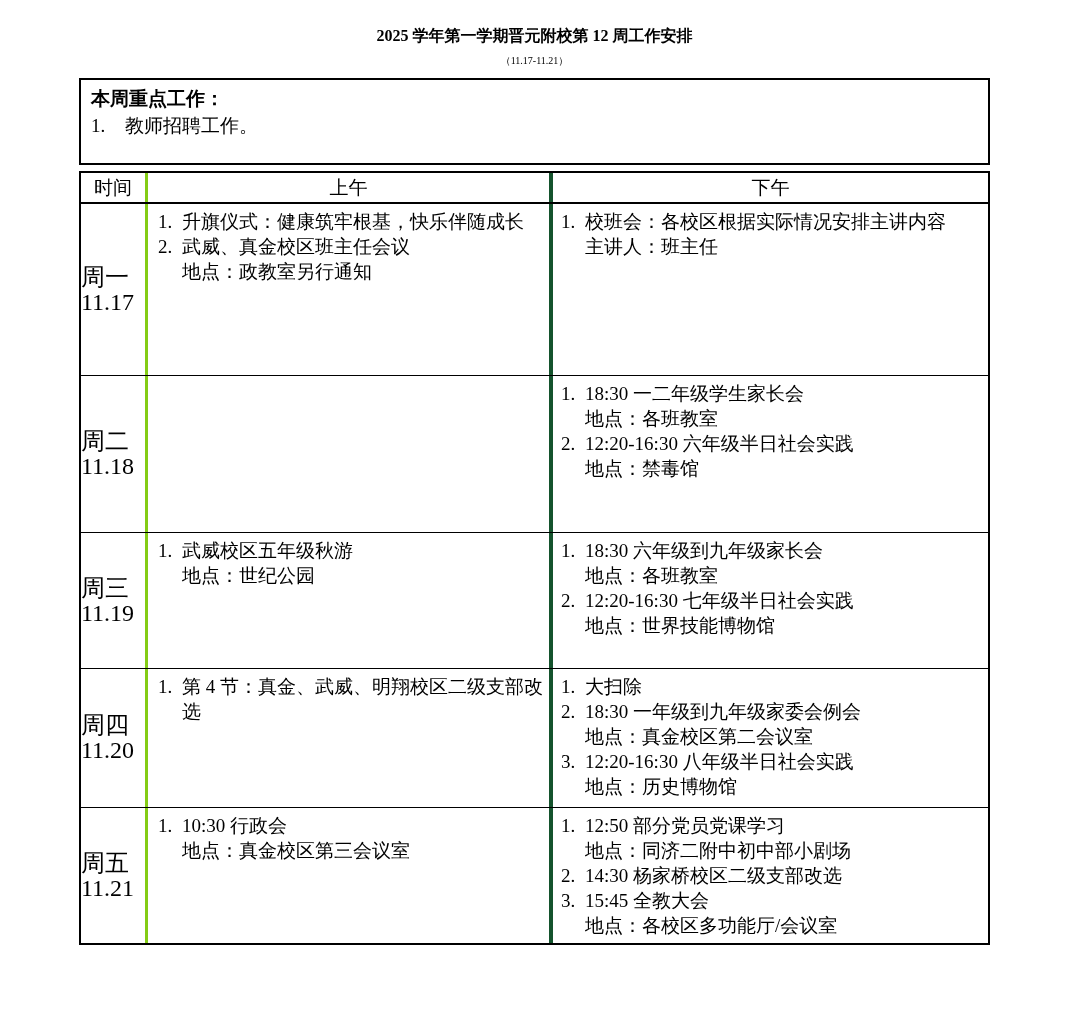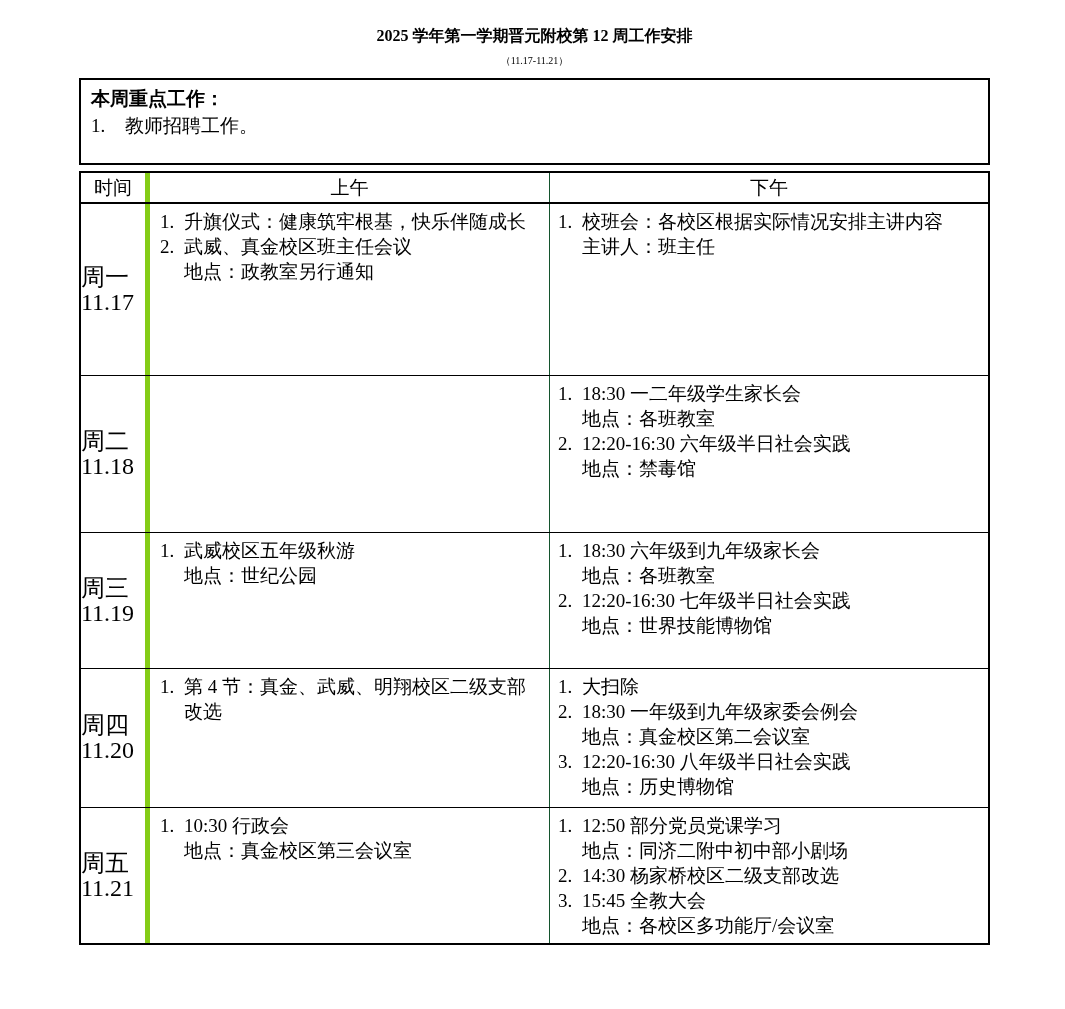--- a/index.html
+++ b/index.html
@@ -25,22 +25,22 @@
     display:flex;align-items:center;justify-content:center;
     font-weight:normal;font-size:19px;height:29px;padding:0;
   }
   .s-row.body + .s-row.body{border-top:1px solid #000;}
   .cell{box-sizing:border-box;}
   .cell.time{
     width:64px;flex:none;display:flex;flex-direction:column;
     justify-content:center;align-items:flex-start;
     font-size:24px;line-height:25px;text-align:center;
   }
-  .cell.morning{width:404px;flex:none;border-left:5px solid #84cc16;padding:5px 6px 5px 10px;}
-  .cell.afternoon{flex:1;border-left:1px solid #14532d;padding:5px 6px 5px 8px;}
+  .cell.morning{width:404px;flex:none;border-left:3px solid #84cc16;padding:5px 6px 5px 10px;}
+  .cell.afternoon{flex:1;border-left:4px solid #14532d;padding:5px 6px 5px 8px;}
   .item{display:flex;font-size:19px;line-height:25px;}
   .item .num{width:24px;flex:none;}
   .item .txt{flex:1;min-width:0;}
   
   .schedule > :nth-child(2){min-height:171px;}
   .schedule > :nth-child(3){min-height:156px;}
   .schedule > :nth-child(4){min-height:135px;}
   .schedule > :nth-child(5){min-height:138px;}
   .schedule > :nth-child(6){min-height:130px;}
 </style>

